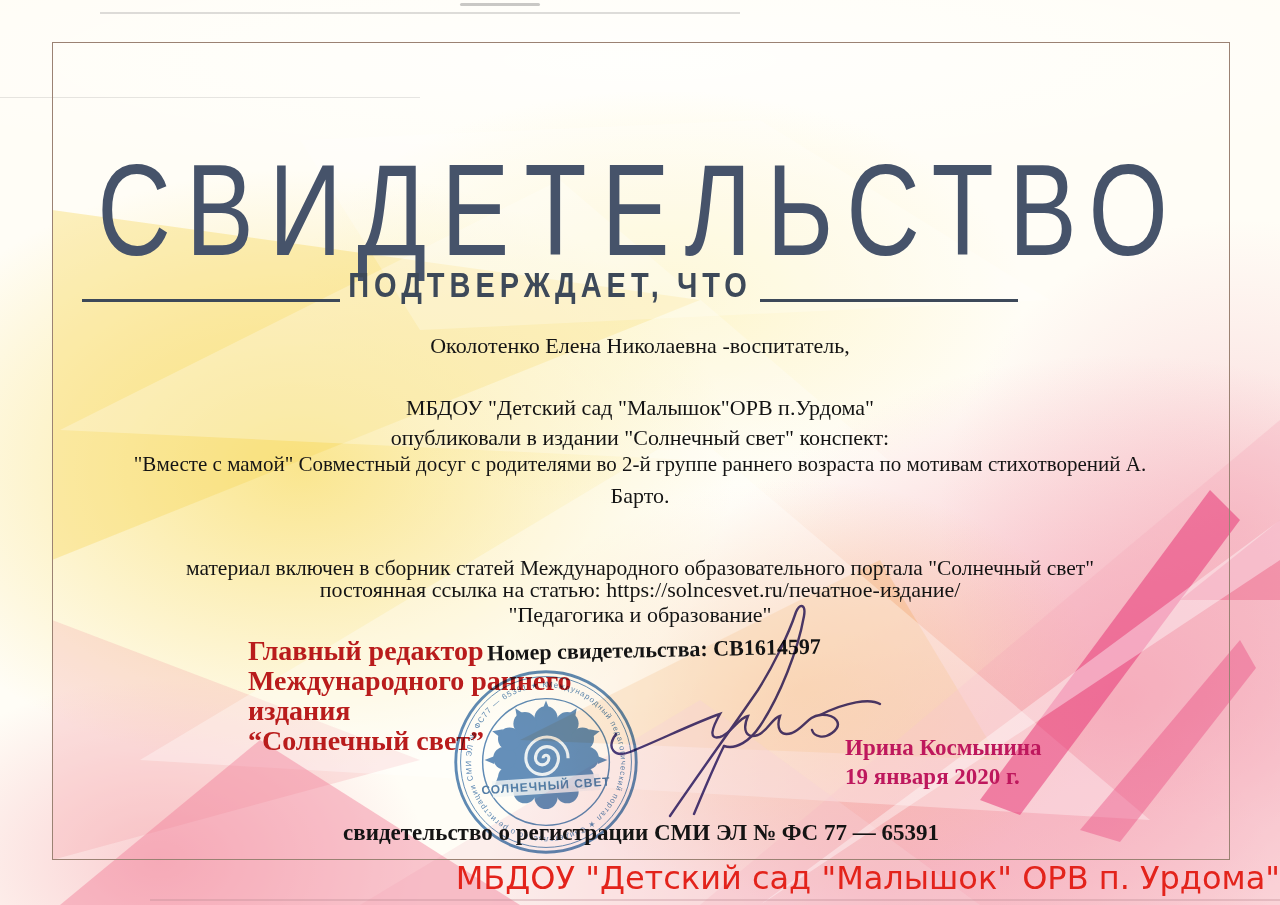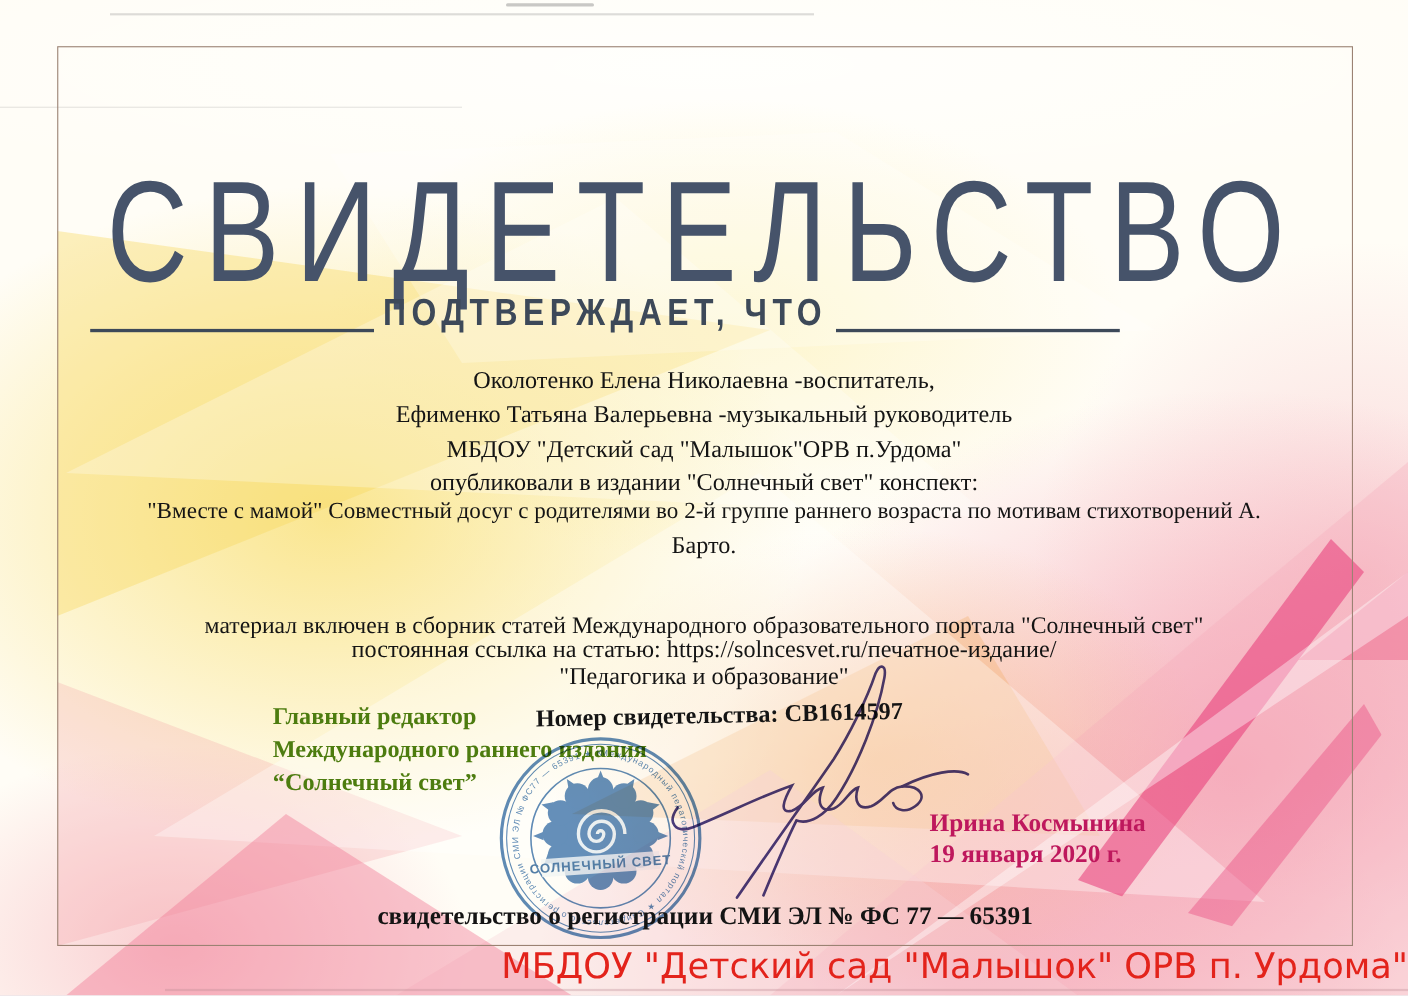--- a/index.html
+++ b/index.html
@@ -66,21 +66,21 @@
   }
   .bodyline{
     position:absolute;left:60px;width:1160px;text-align:center;
     font-weight:normal;color:#141414;font-size:22px;white-space:nowrap;
   }
   .b1{top:333px;} .b2{top:364px;} .b3{top:395px;} .b4{top:425px;}
   .b5{top:452px;font-size:21px;} .b6{top:483px;}
   .b7{top:541px;margin-top:36px;} .b8{top:556px;font-size:21.5px;} .b9{top:602px;}
   .editor-block{
     position:absolute;left:248px;top:636px;width:360px;
-    font-weight:bold;color:#4d7c0f;font-size:22px;line-height:30px;text-align:left;
+    font-weight:bold;color:#b91c1c;font-size:28px;line-height:30px;text-align:left;
   }
   .cert-number{
     position:absolute;left:487px;top:637px;
     font-weight:bold;color:#141414;font-size:22px;white-space:nowrap;
     transform:rotate(-1.2deg);
   }
   .signer-block{
     position:absolute;left:845px;top:733px;width:240px;text-align:left;
     font-weight:bold;color:#be185d;font-size:23px;line-height:29px;
   }
@@ -125,21 +125,20 @@
   <div class="frame"></div>
 
   <div class="title">СВИДЕТЕЛЬСТВО</div>
   <div class="subtitle-row">
     <div class="rule"></div>
     <div class="subtitle">ПОДТВЕРЖДАЕТ, ЧТО</div>
     <div class="rule"></div>
   </div>
 
   <div class="bodyline b1">Околотенко Елена Николаевна -воспитатель,</div>
-  <div class="bodyline b2">Ефименко Татьяна Валерьевна -музыкальный руководитель</div>
   <div class="bodyline b3">МБДОУ "Детский сад "Малышок"ОРВ п.Урдома"</div>
   <div class="bodyline b4">опубликовали в издании "Солнечный свет" конспект:</div>
   <div class="bodyline b5">"Вместе с мамой" Совместный досуг с родителями во 2-й группе раннего возраста по мотивам стихотворений А.</div>
   <div class="bodyline b6">Барто.</div>
   <div class="bodyline b7">постоянная ссылка на статью: https://solncesvet.ru/печатное-издание/</div>
   <div class="bodyline b8">материал включен в сборник статей Международного образовательного портала "Солнечный свет"</div>
   <div class="bodyline b9">"Педагогика и образование"</div>
 
   <div class="editor-block">
     <div>Главный редактор</div>

